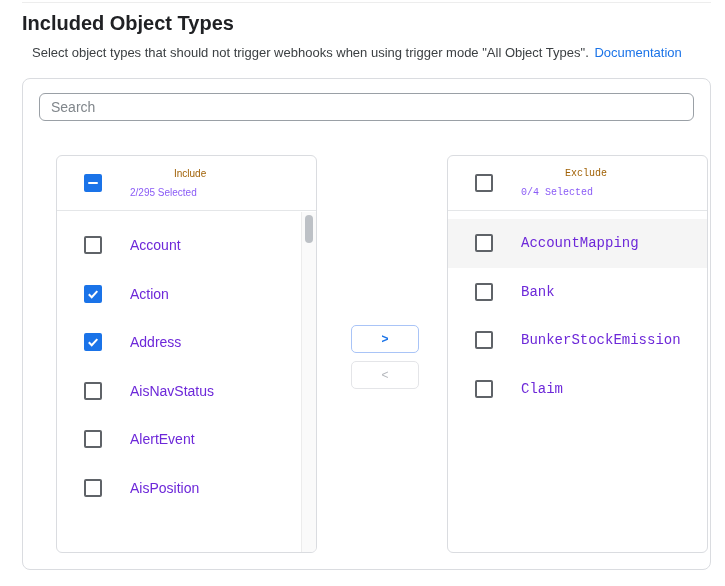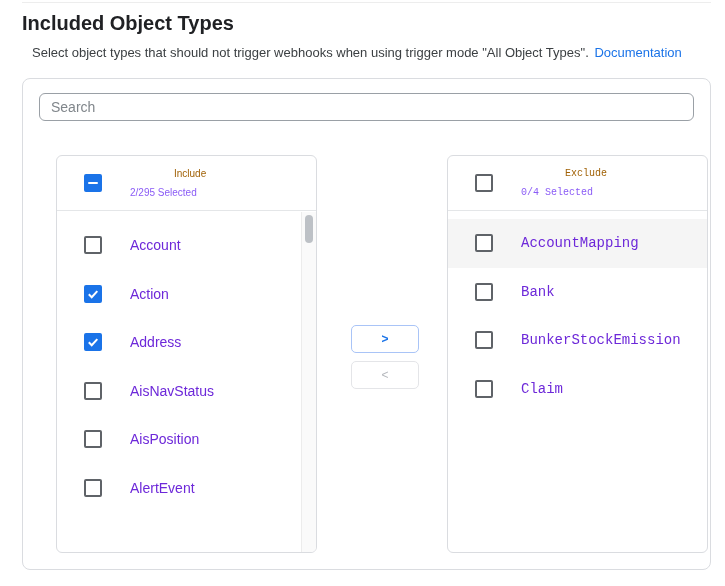--- a/index.html
+++ b/index.html
@@ -103,25 +103,25 @@
               </svg>
             </span>
             <span class="row-label">Address</span>
           </div>
           <div class="row">
             <span class="cb"></span>
             <span class="row-label">AisNavStatus</span>
           </div>
           <div class="row">
             <span class="cb"></span>
-            <span class="row-label">AisPosition</span>
+            <span class="row-label">AlertEvent</span>
           </div>
           <div class="row">
             <span class="cb"></span>
-            <span class="row-label">AlertEvent</span>
+            <span class="row-label">AisPosition</span>
           </div>
         </div>
       <div class="scrollbar">
         <div class="scroll-thumb"></div>
       </div>
     </div>
 
     <div class="transfer">
       <button class="btn move-right">&gt;</button>
       <button class="btn move-left">&lt;</button>

